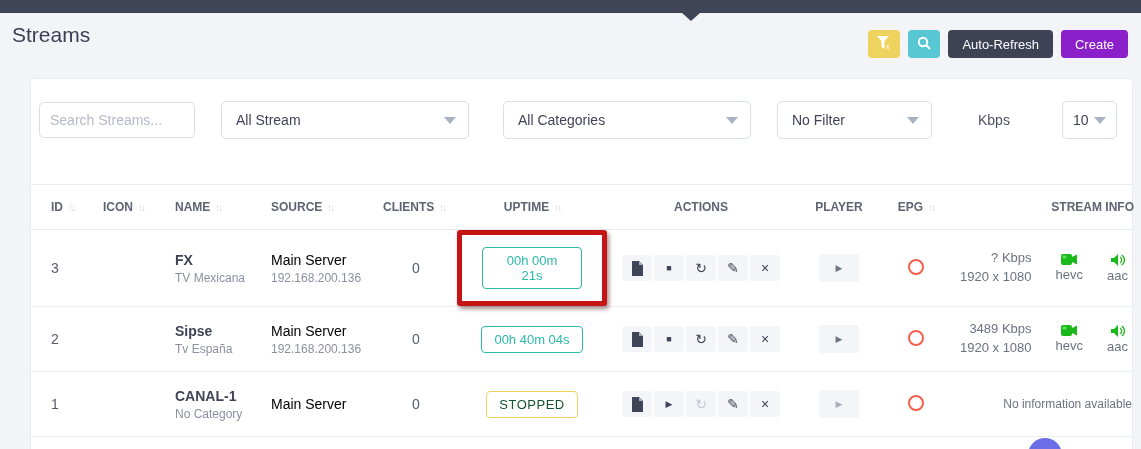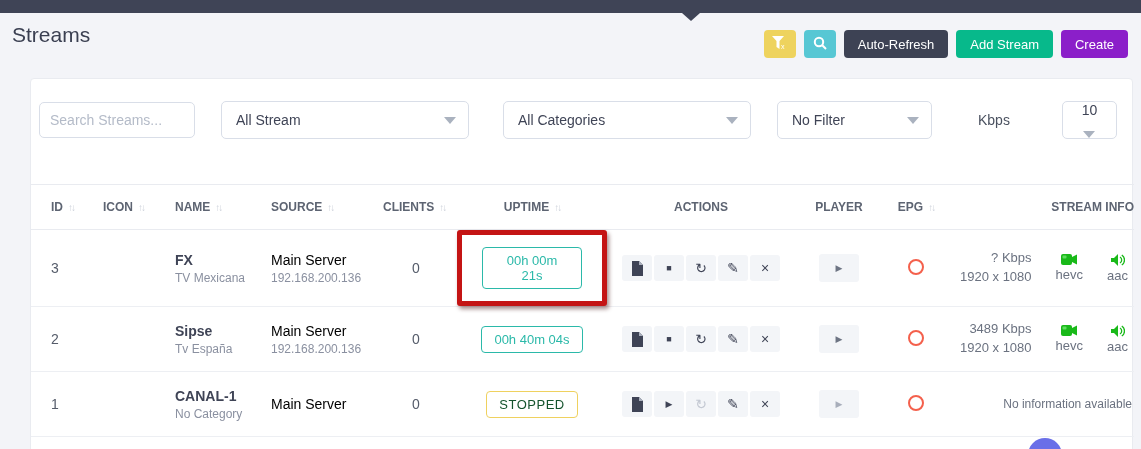--- a/index.html
+++ b/index.html
@@ -35,21 +35,21 @@
   .search-input::placeholder { color:#b4bbc8; }
   .select { height:38px; border:1px solid #d9dee8; border-radius:5px; background:#fff;
     display:flex; align-items:center; justify-content:space-between; padding:0 12px 0 14px;
     font-size:14px; color:#3f4456; cursor:pointer; }
   .sel-servers { width:248px; margin-left:26px; }
   .sel-categories { width:248px; margin-left:34px; }
   .sel-filter { width:155px; margin-left:26px; }
   .sel-caret { width:0; height:0; border-left:6px solid transparent; border-right:6px solid transparent;
     border-top:7px solid #aab2bf; }
   .show-label { margin-left:46px; font-size:14px; color:#4b5260; }
-  .sel-pagesize { width:55px; margin-left:52px; padding:0 10px;flex-direction:column; }
+  .sel-pagesize { width:55px; margin-left:52px; padding:0 10px; }
 
   
   table { position:absolute; top:105px; left:0; width:1103px; border-collapse:collapse; table-layout:fixed; }
   col.c-id{width:64px} col.c-icon{width:72px} col.c-name{width:96px} col.c-source{width:112px}
   col.c-clients{width:82px} col.c-uptime{width:150px} col.c-actions{width:188px}
   col.c-player{width:88px} col.c-epg{width:66px} col.c-info{width:185px}
   thead th { height:45px; border-top:1px solid #e9ebf0; border-bottom:1px solid #e9ebf0;
     font-size:12px; font-weight:bold; color:#5d6472; text-align:left; padding-left:8px; white-space:nowrap; }
   thead th.first { padding-left:20px; }
   thead th.center { text-align:center; padding-left:0; }
@@ -108,21 +108,20 @@
     </button>
     <button class="btn btn-icon btn-search">
       <span>
         <svg width="14" height="14" viewBox="0 0 14 14" fill="none" stroke="#fff" stroke-width="2">
             <circle cx="6" cy="6" r="4.2"></circle>
             <line x1="9.3" y1="9.3" x2="13" y2="13"></line>
           </svg>
       </span>
     </button>
     <button class="btn btn-dark">Auto-Refresh</button>
-    <button class="btn btn-green">Add Stream</button>
     <button class="btn btn-purple">Create</button>
   </div>
 </div>
 
 <div class="card">
 
   <div class="filters">
     <input class="search-input" type="text" placeholder="Search Streams..." style="">
     <div class="select sel-servers">
       <span>All Stream</span>

